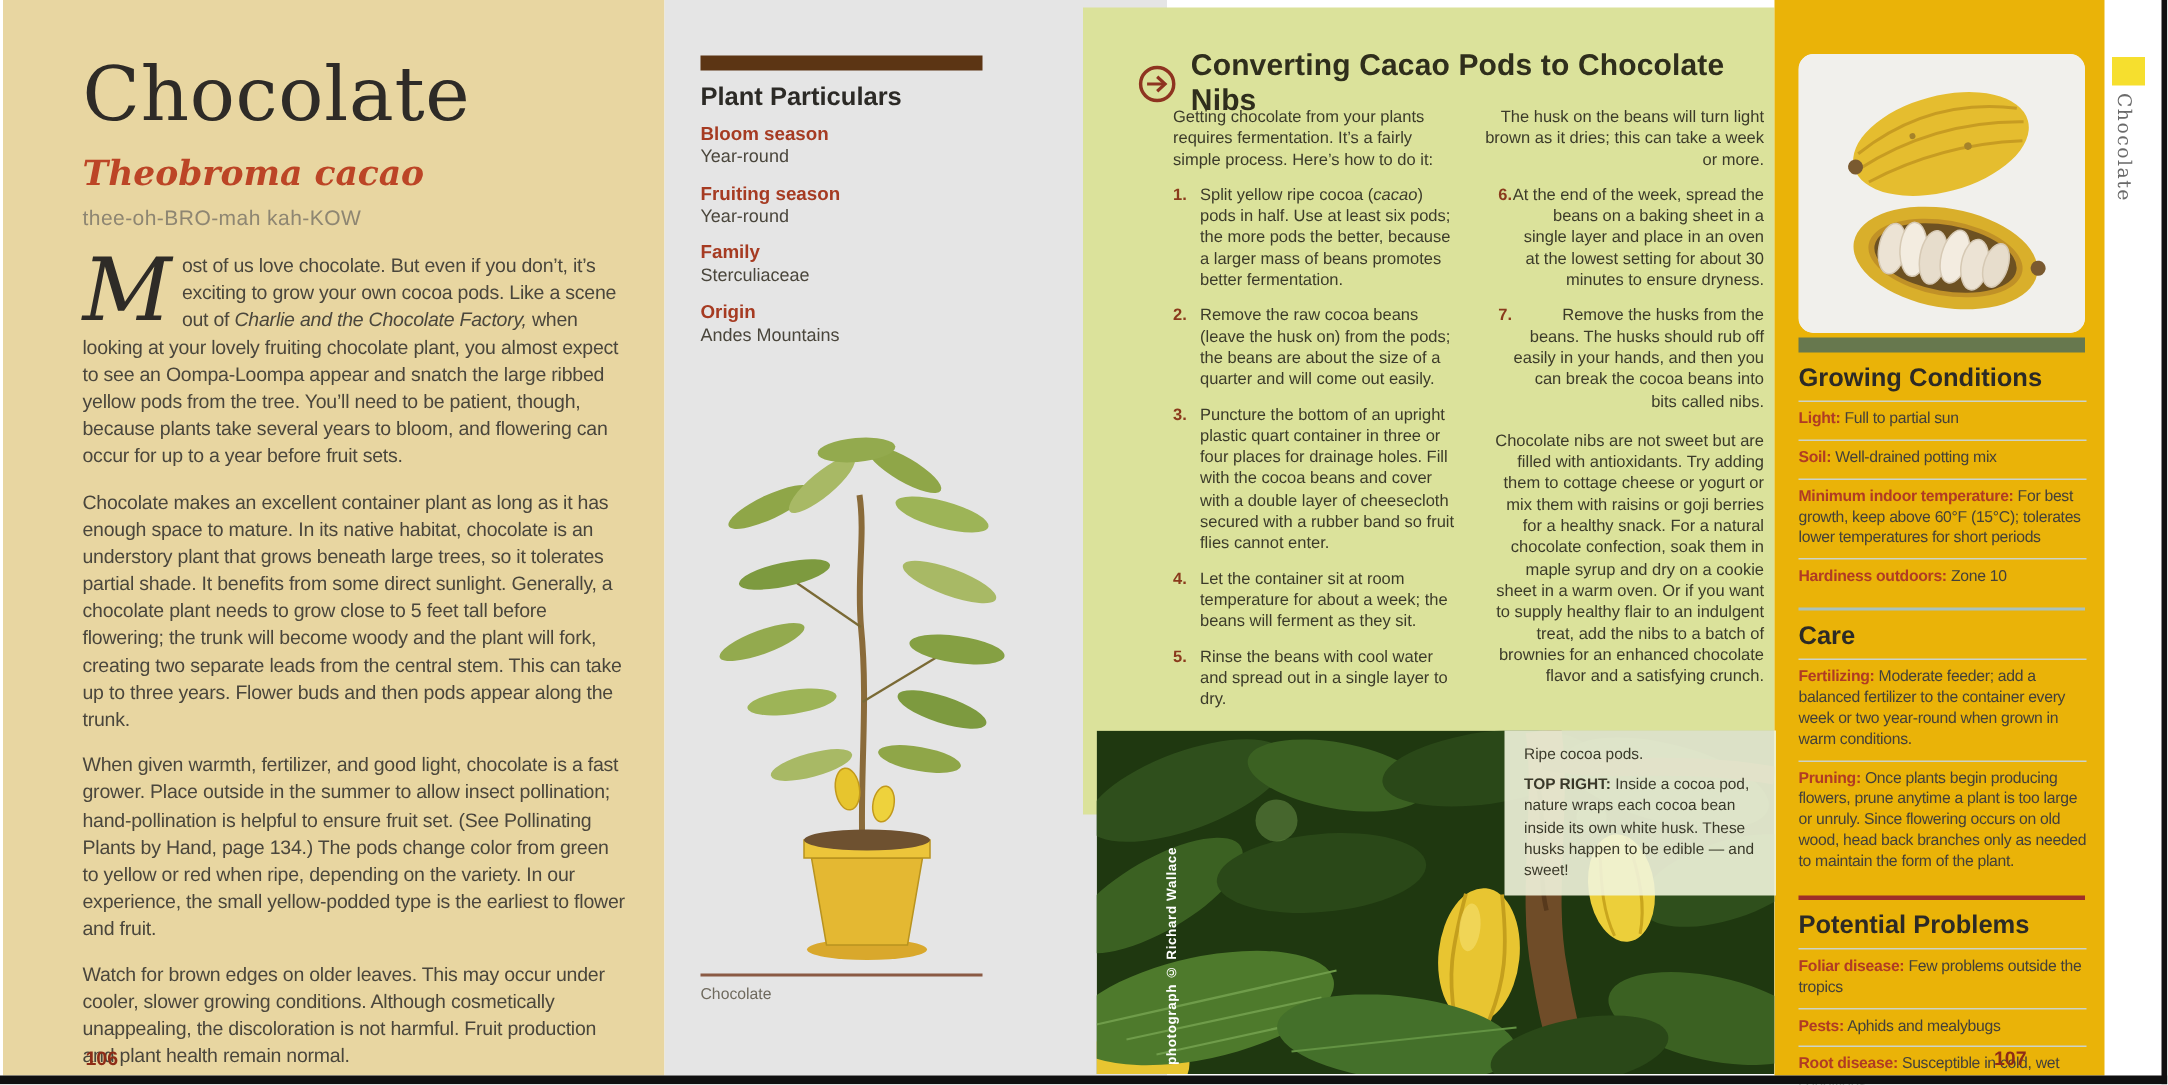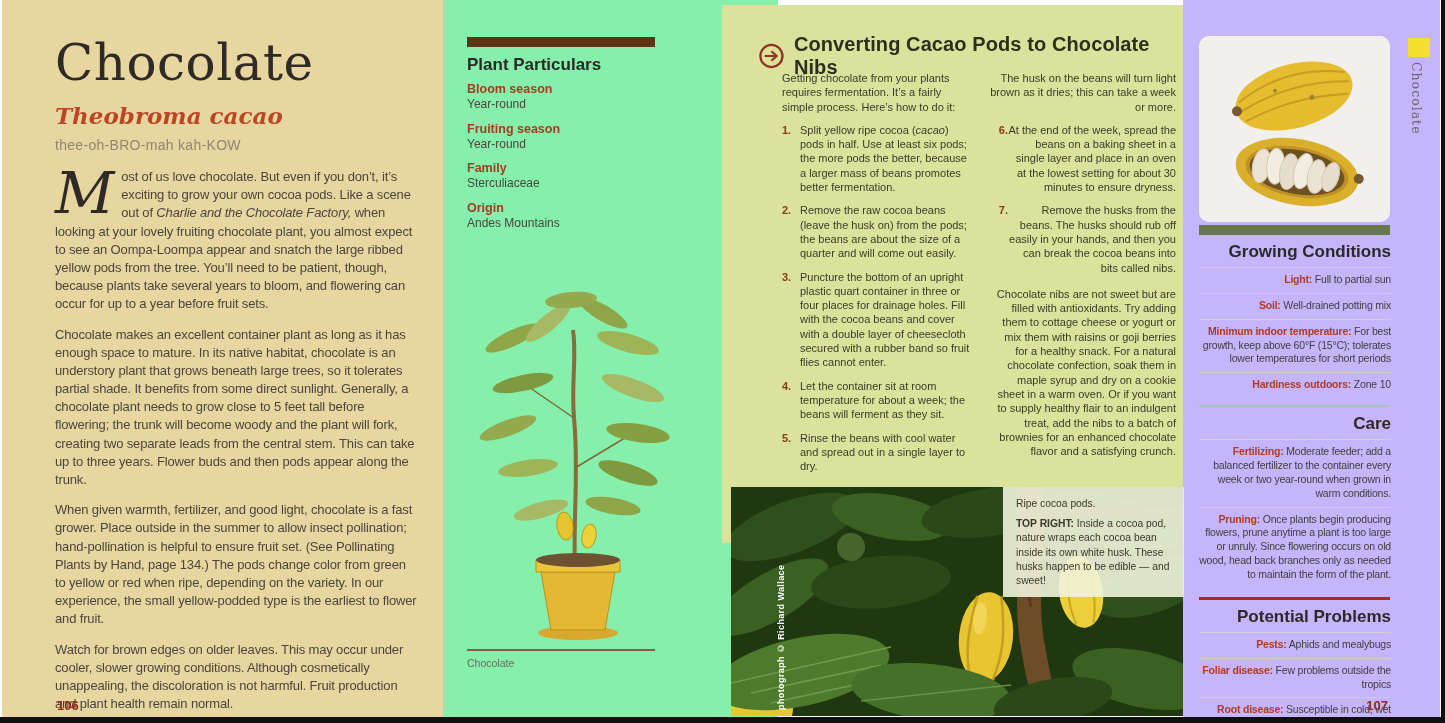--- a/index.html
+++ b/index.html
@@ -16,21 +16,21 @@
   .pronounce { font-size:14px; color:#8e8672; margin-top:8px; letter-spacing:0.3px; }
   .body-para { font-size:13px; line-height:1.4; letter-spacing:-0.15px;
     color:#4a463c; margin-top:12px; }
   .body-para.first { margin-top:15px; }
   .dropcap { float:left; font-family:"DejaVu Serif", serif; font-style:italic;
     font-size:58px; line-height:42px; padding:4px 7px 0 0; color:#2e2b27; }
   .pgnum { position:absolute; bottom:4px; font-size:13px; font-weight:bold; color:#8e2c17; }
   .pgnum-left { left:55px; }
 
   
-  .col-mid { position:absolute; left:443px; top:0; width:335px; height:717px; background:#86efac;text-decoration:underline; }
+  .col-mid { position:absolute; left:443px; top:0; width:335px; height:717px; background:#e5e5e5;text-decoration:underline; }
   .pp-bar { position:absolute; left:24px; top:37px; width:188px; height:10px; background:#5c3514; }
   .pp-heading { position:absolute; left:24px; top:55px; font-size:17px; font-weight:bold; color:#2c2a26; }
   .pp-list { position:absolute; left:24px; top:82px; width:214px; }
   .pp-item { margin-bottom:9px; }
   .pp-label { font-size:12.5px; font-weight:bold; color:#a63b22; }
   .pp-value { font-size:12px; color:#4a463c; line-height:1.3; margin-top:1px; }
   .illo { position:absolute; left:10px; top:268px; }
   .illo-rule { position:absolute; left:24px; top:649px; width:188px; height:2px; background:#8a5a44; }
   .illo-caption { position:absolute; left:24px; top:657px; font-size:10.5px; color:#6f6a5e; }
 
@@ -49,21 +49,21 @@
   .photo { position:absolute; left:731px; top:487px; width:452px; height:229px; overflow:hidden; z-index:3; }
   .photo-credit { position:absolute; left:776px; top:540px; height:170px; z-index:4;
     writing-mode:vertical-rl; transform:rotate(180deg);
     font-size:9px; font-weight:bold; color:#ffffff; letter-spacing:0.4px; }
   .photo-caption { position:absolute; left:1003px; top:487px; width:181px; min-height:96px; z-index:5;
     background:rgba(241,244,219,0.9); padding:10px 12px 9px 13px;
     font-size:10.3px; line-height:1.38; color:#3a392a; }
   .photo-caption p + p { margin-top:6px; }
 
   
-  .col-right { position:absolute; left:1183px; top:0; width:257px; height:717px; background:#c4b5fd;text-align:right; }
+  .col-right { position:absolute; left:1183px; top:0; width:220px; height:717px; background:#eab308; }
   .cr-inner { position:absolute; left:16px; top:36px; width:192px; }
   .pod-photo { width:191px; height:186px; border-radius:10px; background:#f1f0ec; overflow:hidden; }
   .gc-bar { width:191px; height:10px; background:#67784e; margin-top:3px; }
   .sb-heading { font-size:17px; font-weight:bold; color:#2c2a26; padding:7px 0 5px 0; }
   .sb-item { border-top:1px solid #ccd3c9; padding:5px 0 6px 0;
     font-size:10.5px; line-height:1.32; letter-spacing:-0.2px; color:#44403a; }
   .sb-label { font-weight:bold; color:#b03b24; }
   .rule-teal { margin-top:7px; width:191px; height:2px; background:#a9c2bd; }
   .rule-red  { margin-top:9px; width:191px; height:3px; background:#9e2f28; }
   .pgnum-right { right:52px; }
@@ -278,22 +278,22 @@
       <p class="sb-item"><span class="sb-label">Minimum indoor temperature:</span> <span>For best growth, keep above 60°F (15°C); tolerates lower temperatures for short periods</span></p>
       <p class="sb-item"><span class="sb-label">Hardiness outdoors:</span> <span>Zone 10</span></p>
 
       <div class="rule-teal"></div>
       <h3 class="sb-heading">Care</h3>
       <p class="sb-item"><span class="sb-label">Fertilizing:</span> <span>Moderate feeder; add a balanced fertilizer to the container every week or two year-round when grown in warm conditions.</span></p>
       <p class="sb-item"><span class="sb-label">Pruning:</span> <span>Once plants begin producing flowers, prune anytime a plant is too large or unruly. Since flowering occurs on old wood, head back branches only as needed to maintain the form of the plant.</span></p>
 
       <div class="rule-red"></div>
       <h3 class="sb-heading">Potential Problems</h3>
+      <p class="sb-item"><span class="sb-label">Foliar disease:</span> <span>Few problems outside the tropics</span></p>
       <p class="sb-item"><span class="sb-label">Pests:</span> <span>Aphids and mealybugs</span></p>
-      <p class="sb-item"><span class="sb-label">Foliar disease:</span> <span>Few problems outside the tropics</span></p>
       <p class="sb-item"><span class="sb-label">Root disease:</span> <span>Susceptible in cold, wet conditions</span></p>
     </div>
 
     <div class="pgnum pgnum-right">107</div>
   </section>
 
   <div class="tab-yellow"></div>
   <div class="tab-label">Chocolate</div>
 
   <div class="edge-right"></div>

